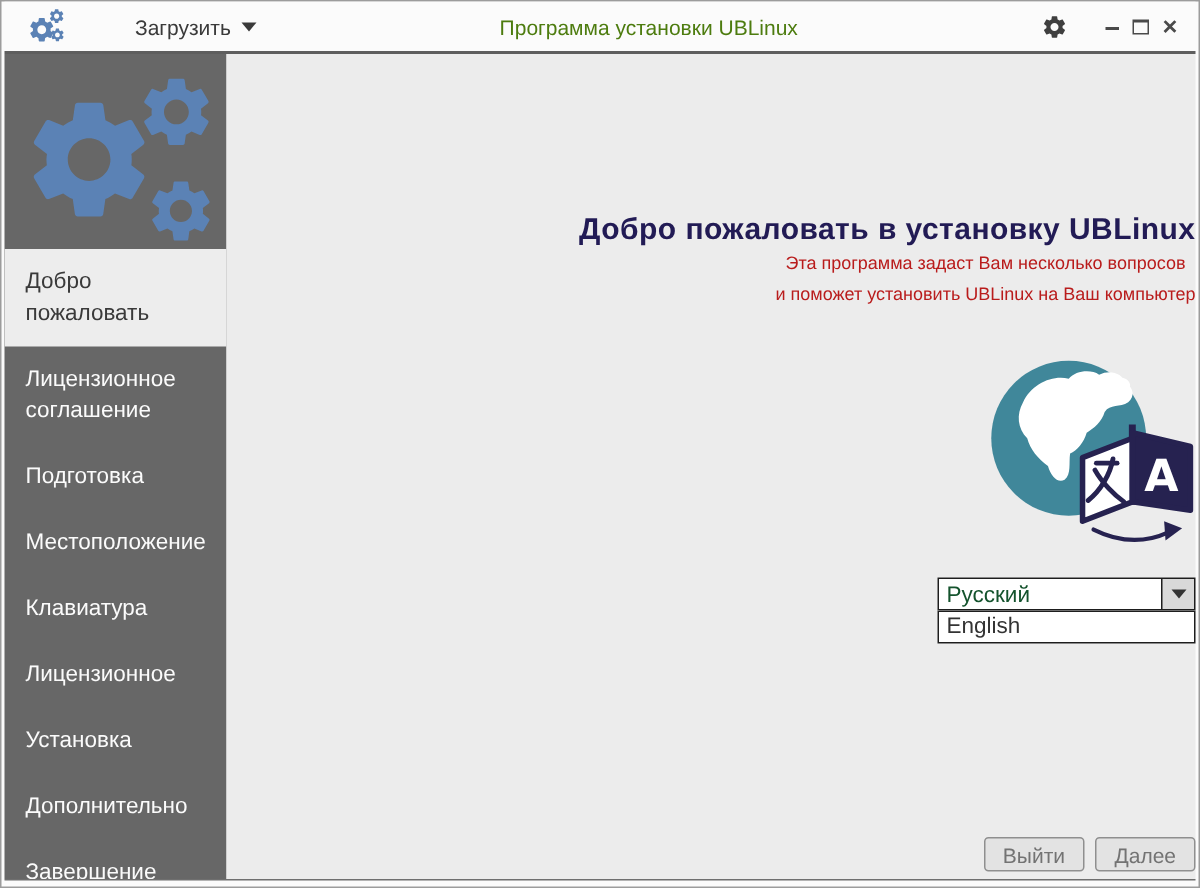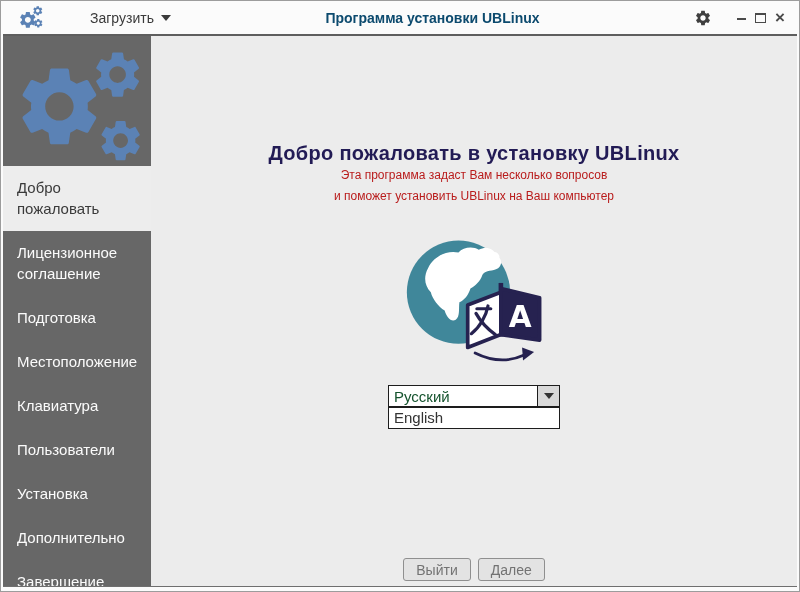--- a/index.html
+++ b/index.html
@@ -8,35 +8,35 @@
     border:1px solid #9c9c9c; background:#fbfbfb;
     display:flex; flex-direction:column; padding:0 2px 4px 2px;
     overflow:hidden;
   }
   
   .titlebar { height:33px; flex:0 0 auto; display:flex; align-items:center; padding:0 8px; background:#fbfbfb; }
   .app-icon { width:28px; height:27px; margin-left:6px; flex:0 0 auto; }
   .load-btn { display:flex; align-items:center; gap:7px; margin-left:20px; cursor:default; }
   .load-btn span.lbl { font-size:14px; color:#3a3a3a;margin-left:25px; }
   .tri-down { width:0; height:0; border-left:5px solid transparent; border-right:5px solid transparent; border-top:6px solid #3a3a3a; }
-  .tb-title { flex:1; text-align:center; font-size:14px; font-weight:bold; color:#0c4a6e; }
+  .tb-title { flex:1; text-align:center; font-size:14px; font-weight:normal; color:#4d7c0f; }
   .tb-right { display:flex; align-items:center; gap:9px; margin-right:4px; }
   .settings-btn { width:18px; height:18px; margin-right:16px; display:flex; }
   .min-bar { width:9px; height:2px; background:#4a4a4a; margin-top:2px; }
   .max-box { width:9px; height:7px; border:1px solid #4a4a4a; border-top-width:2px; background:transparent; }
   .close-x { font-size:17px; font-weight:bold; color:#4a4a4a; line-height:14px; }
   .tb-sep { height:2px; background:#5e5e5e; flex:0 0 auto; }
   
   .app-body { flex:1; display:flex; min-height:0; border-bottom:1px solid #6f6f6f; }
   .sidebar { width:148px; flex:0 0 auto; background:#676767; display:flex; flex-direction:column; overflow:hidden; }
   .logo-area { height:130px; flex:0 0 auto; }
   .nav-item { padding:11px 14px 12px 14px; font-size:15px; line-height:21px; color:#fbfbfb; cursor:default; }
   .nav-item.active { background:#ededed; color:#3a3a3a; }
   
-  .content { flex:1; background:#ececec; display:flex; flex-direction:column; align-items:center; position:relative; min-width:0; }
+  .content { flex:1; background:#ececec; display:flex; flex-direction:column; align-items:flex-end; position:relative; min-width:0; }
   .heading { margin-top:106px; font-size:20px; font-weight:bold; color:#221b55; letter-spacing:0.3px; }
   .subtitle { font-size:12px; line-height:21px; color:#b91c1c; text-align:center; }
   .illustration { margin-top:28px; height:130px; }
   .lang-wrap { margin-top:20px; position:relative; width:172px; }
   .lang-select { display:flex; height:22px; box-sizing:border-box; border:1px solid #1d1d1d; background:#ffffff; align-items:stretch; cursor:default; }
   .lang-value { flex:1; font-size:15px; color:#14532d; padding:1px 5px 12px; line-height:19px; white-space:nowrap; overflow:hidden; }
   .lang-btn { width:21px; flex:0 0 auto; background:#d9d9d9; border-left:1px solid #1d1d1d; display:flex; align-items:center; justify-content:center; }
   .lang-btn .tri-down { border-top-color:#333; }
   .lang-list { position:absolute; top:22px; left:0; right:0; background:#ffffff; border:1px solid #1d1d1d; z-index:5; }
   .lang-option { font-size:15px; color:#333333; padding:1px 5px 2px; line-height:17px; cursor:default; }
@@ -86,21 +86,21 @@
       <svg class="logo-area" viewBox="0 0 148 130">
         <use href="#gear" fill="#5b82b5" transform="translate(9,23) scale(3.95)"></use>
         <use href="#gear" fill="#5b82b5" transform="translate(87,11) scale(2.3)"></use>
         <use href="#gear" fill="#5b82b5" transform="translate(93,80) scale(2.05)"></use>
       </svg>
       <div class="nav-item active">Добро пожаловать</div>
       <div class="nav-item">Лицензионное соглашение</div>
       <div class="nav-item">Подготовка</div>
       <div class="nav-item">Местоположение</div>
       <div class="nav-item">Клавиатура</div>
-      <div class="nav-item">Пользователи</div>
+      <div class="nav-item">Лицензионное</div>
       <div class="nav-item">Установка</div>
       <div class="nav-item">Дополнительно</div>
       <div class="nav-item">Завершение</div>
     </div>
 
     <div class="content">
       <div class="heading">Добро пожаловать в установку UBLinux</div>
       <div class="subtitle">
         <div>Эта программа задаст Вам несколько вопросов</div>
         <div>и поможет установить UBLinux на Ваш компьютер</div>

